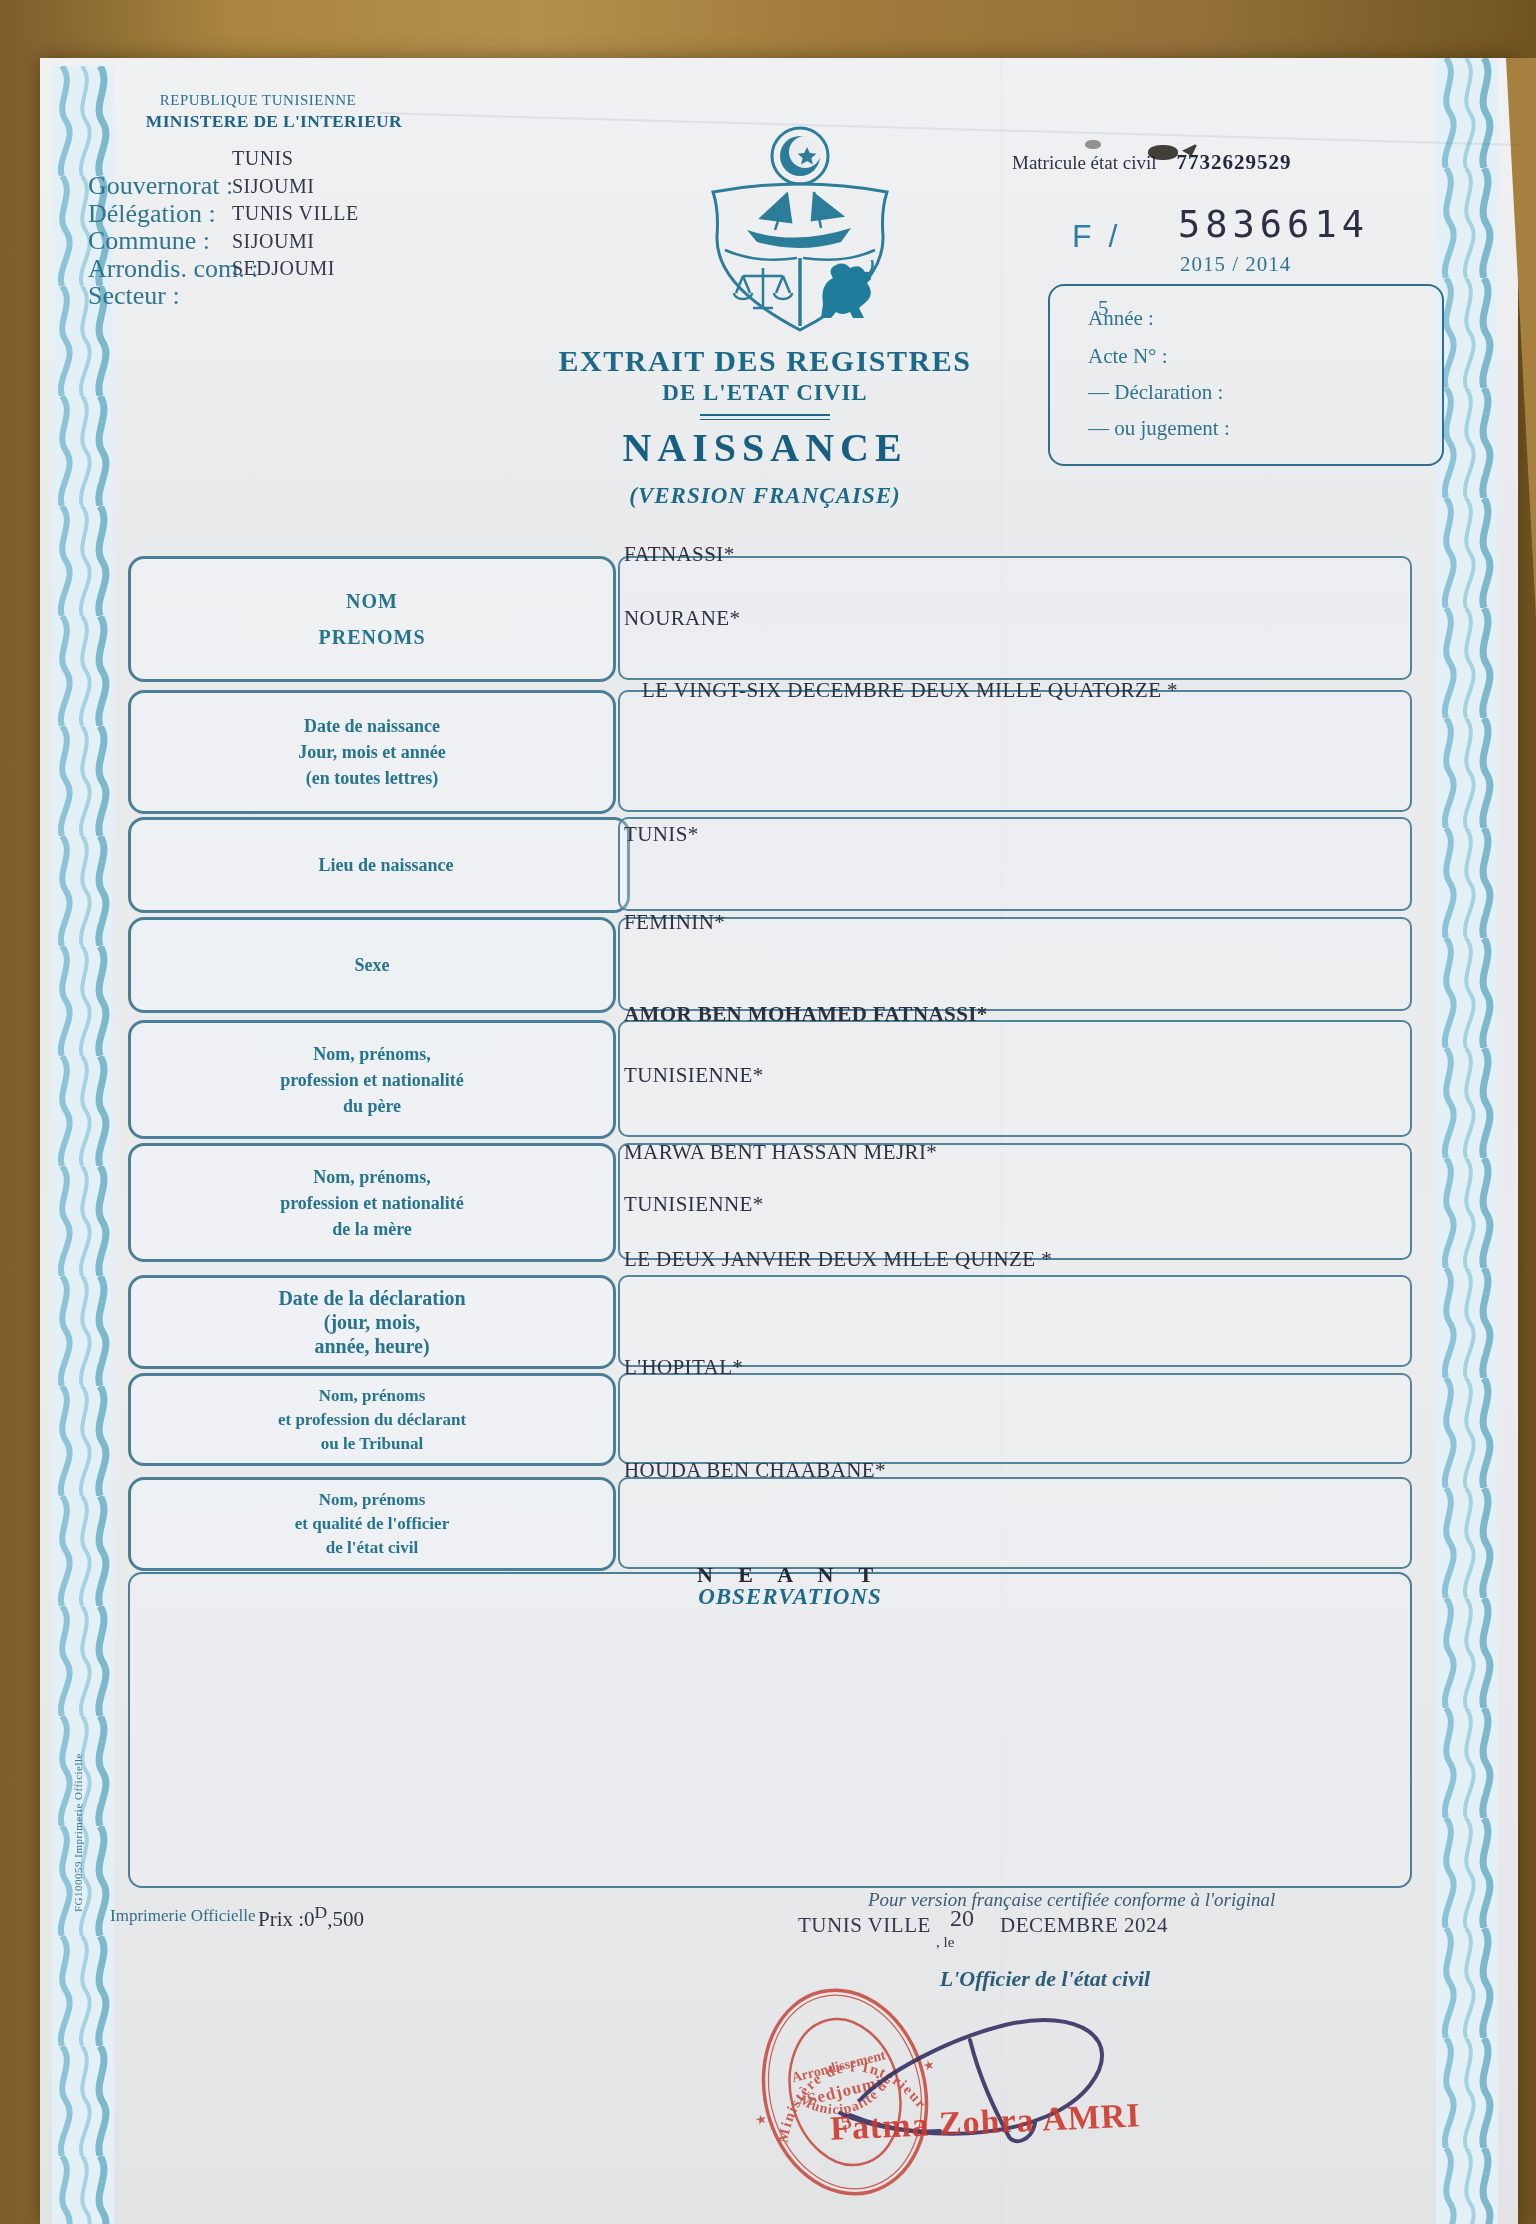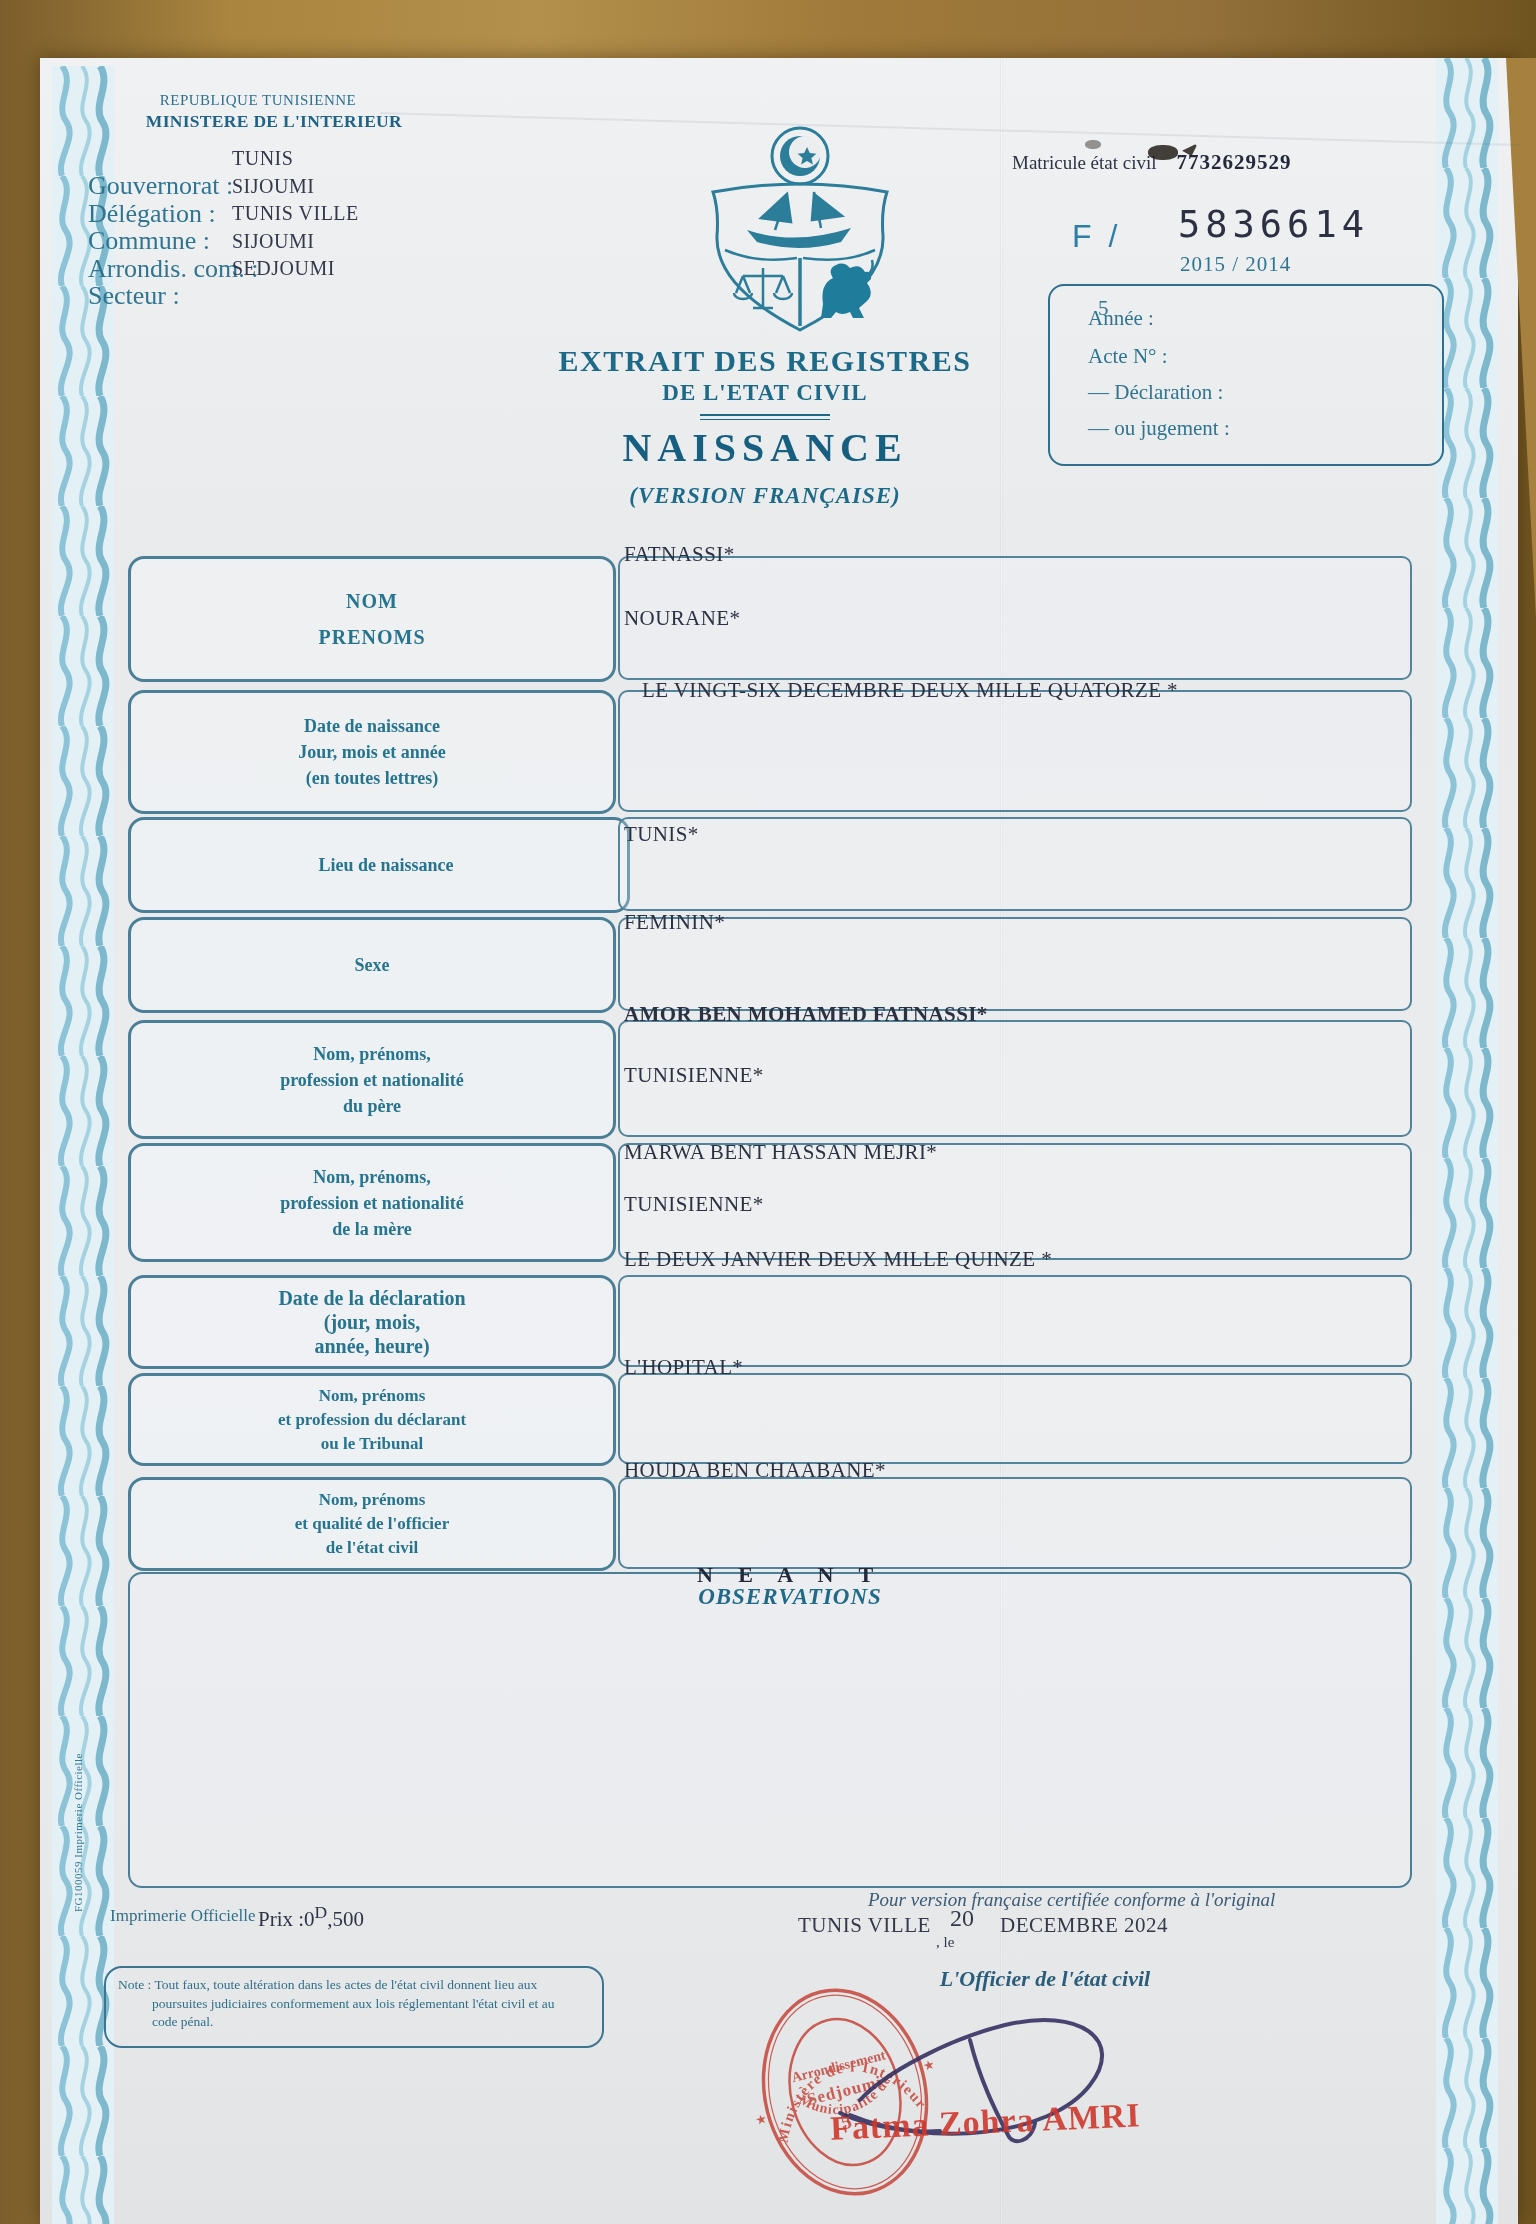--- a/index.html
+++ b/index.html
@@ -247,25 +247,20 @@
   <span class="abs footer-imprimerie" style="left:110px;top:1906px;">Imprimerie Officielle</span>
   <span class="abs footer-prix" style="left:258px;top:1902px;"><span>Prix :0</span><sup>D</sup><span>,500</span></span>
 
   <span class="abs footer-cert" style="left:868px;top:1889px;">Pour version française certifiée conforme à l'original</span>
   <span class="abs footer-city" style="left:798px;top:1913px;">TUNIS VILLE</span>
   <span class="abs footer-day" style="left:950px;top:1905px;">20</span>
   <span class="abs footer-le" style="left:936px;top:1934px;">, le</span>
   <span class="abs footer-date" style="left:1000px;top:1913px;">DECEMBRE 2024</span>
   <div class="abs footer-officer" style="left:900px;top:1966px;width:290px;">L'Officier de l'état civil</div>
 
-  <div class="note-box">
-    <span class="nl"><span>Note :</span> <span>Tout faux, toute altération dans les actes de l'état civil donnent lieu aux</span></span>
-    <span class="nl ind">poursuites judiciaires conformement aux lois réglementant l'état civil et au</span>
-    <span class="nl ind">code pénal.</span>
-  </div>
 
   <div class="side-vert">FG100059  Imprimerie Officielle</div>
 
   <svg class="abs" style="left:715px;top:1972px;opacity:.85;" width="270" height="250" viewBox="0 0 270 250">
     <g transform="rotate(-14 130 120)" stroke="#c5463a" fill="none">
       <ellipse cx="130" cy="120" rx="80" ry="103" stroke-width="3.5"></ellipse>
       <ellipse cx="130" cy="120" rx="75" ry="98" stroke-width="1.2"></ellipse>
       <ellipse cx="130" cy="120" rx="54" ry="74" stroke-width="2.5"></ellipse>
       <path id="stArcTop" d="M 58 168 A 76 99 0 0 1 202 168" stroke="none"></path>
       <path id="stArcBot" d="M 62 86 A 76 99 0 0 0 198 86" stroke="none"></path>

